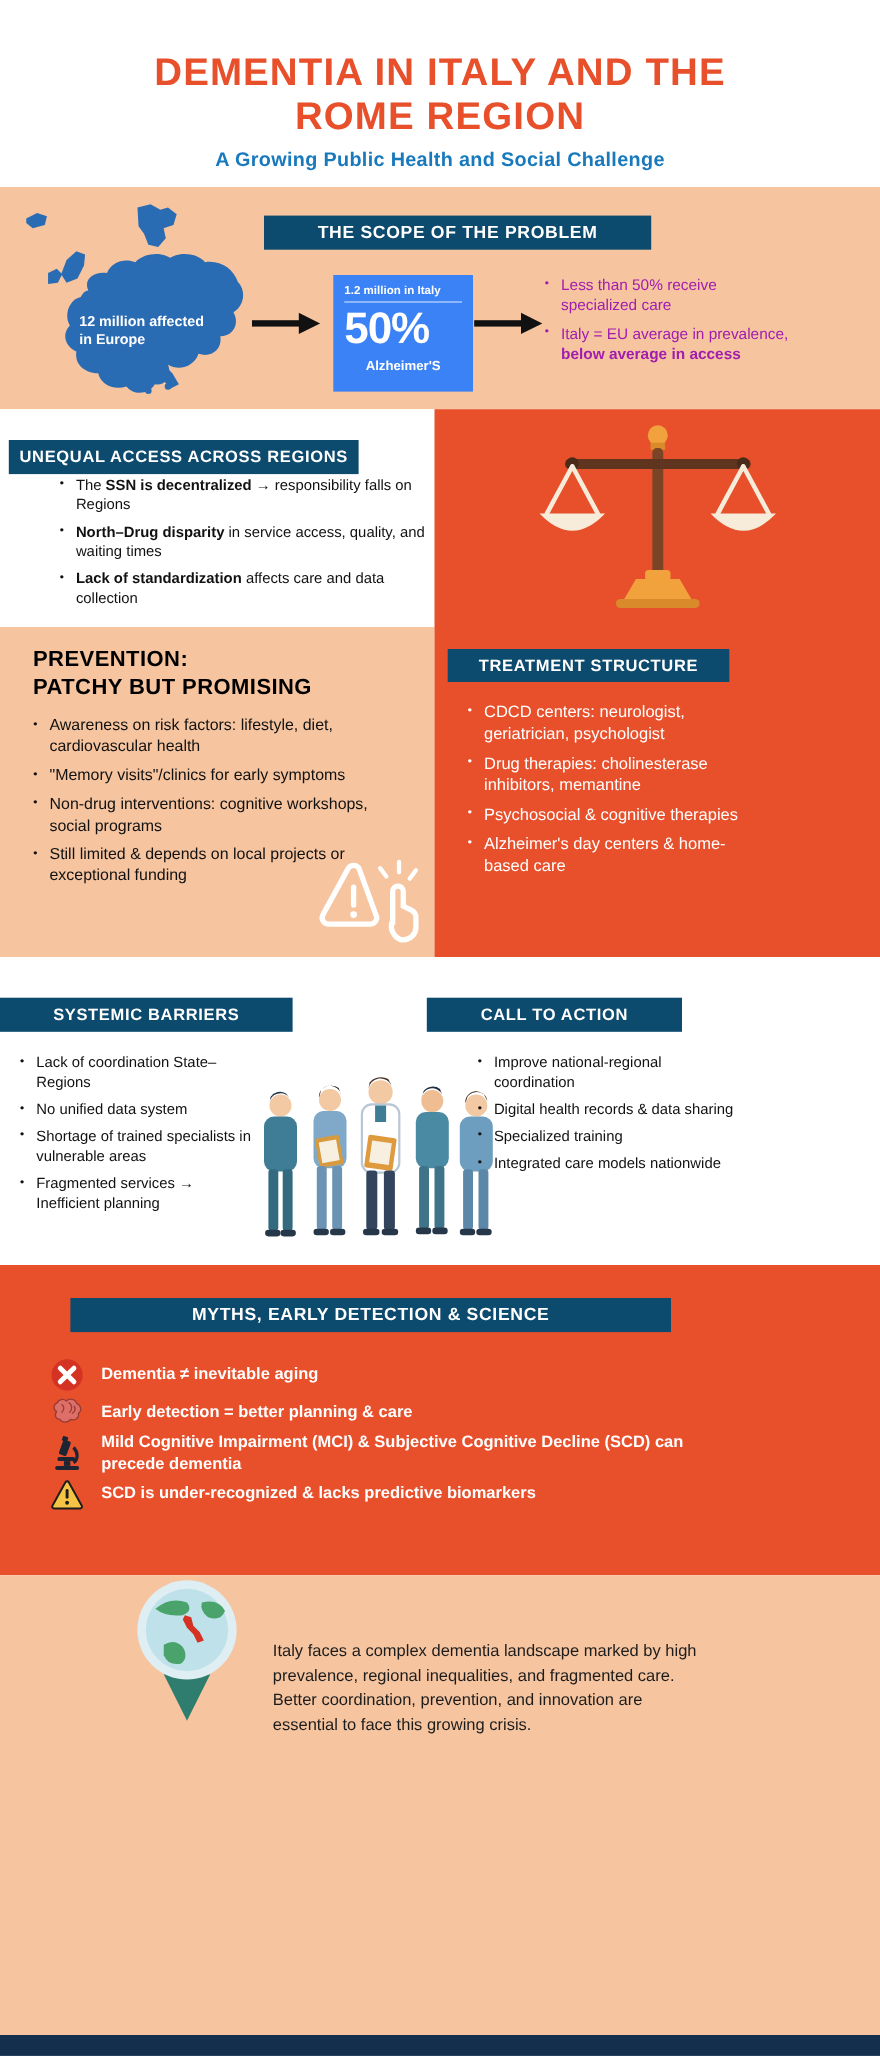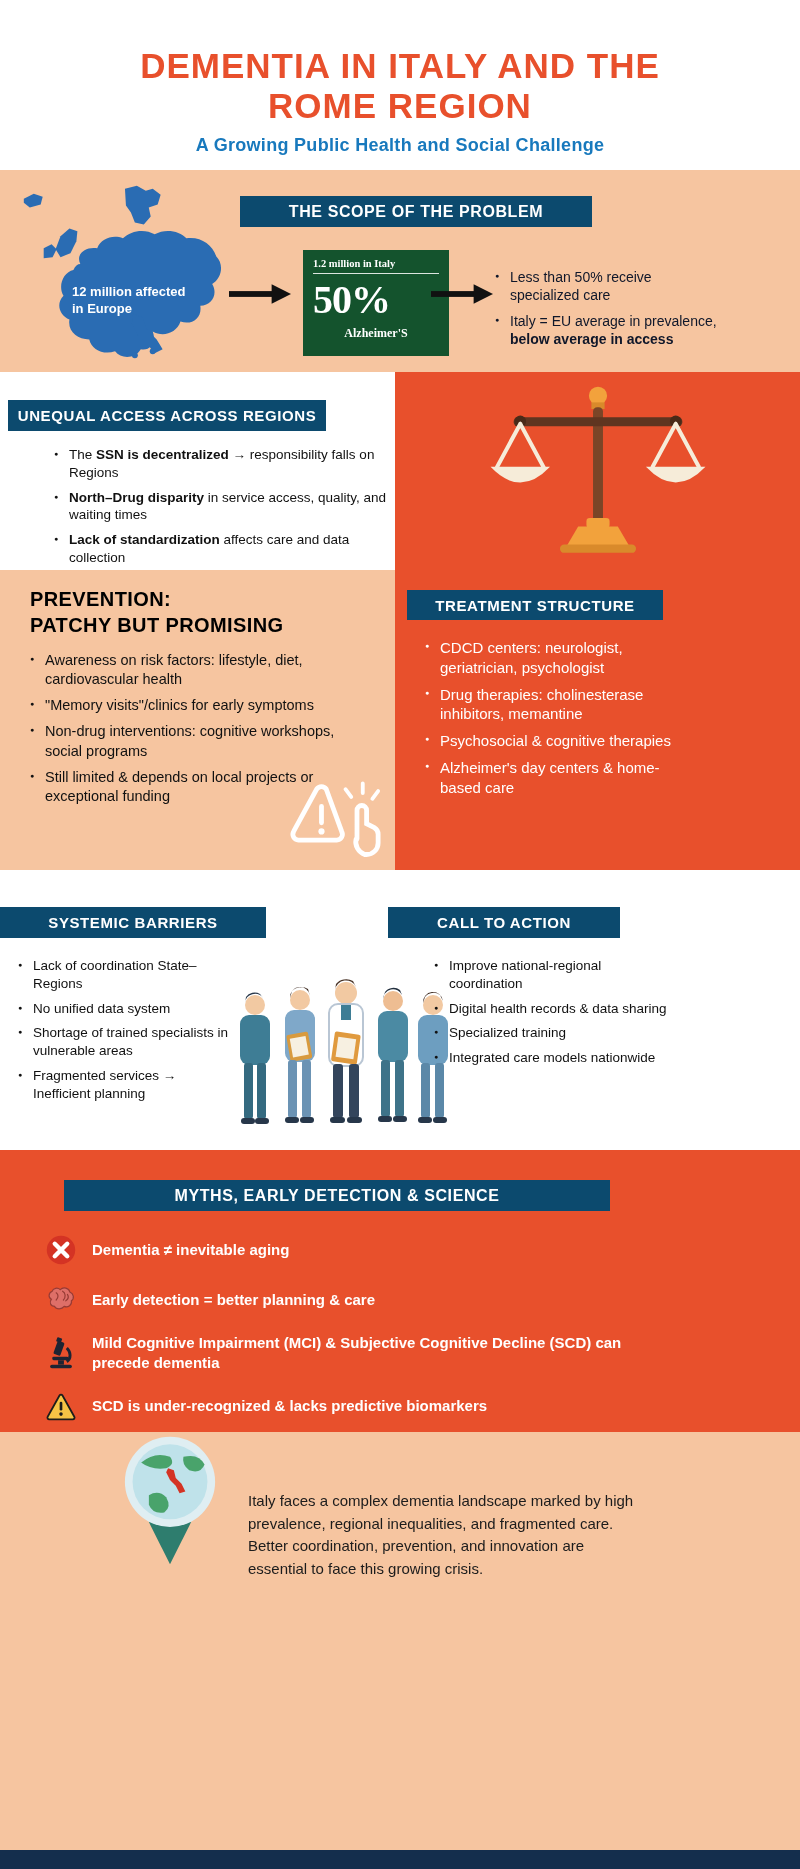--- a/index.html
+++ b/index.html
@@ -18,32 +18,32 @@
   .subtitle{font-size:18px;color:#1879bd;font-weight:700;margin-top:9px;letter-spacing:.3px;}
 
   
   .scope{height:202px;background:#f6c5a0;position:relative;}
   .scope-banner{position:absolute;left:240px;top:26px;width:352px;height:31px;font-size:16px;}
   .europe-map{position:absolute;left:6px;top:14px;width:228px;height:180px;}
   .europe-label{position:absolute;left:72px;top:114px;width:140px;color:#fff;font-size:13px;font-weight:700;line-height:1.3;}
   .arrow{position:absolute;width:62px;height:24px;}
   .arrow1{left:229px;top:112px;}
   .arrow2{left:431px;top:112px;}
-  .stat-box{position:absolute;left:303px;top:80px;width:146px;height:106px;background:#14532d;color:#fff;padding:8px 10px;font-family:Liberation Serif, serif;}
+  .stat-box{position:absolute;left:303px;top:80px;width:127px;height:106px;background:#3b82f6;color:#fff;padding:8px 10px;}
   .stat-top{font-size:10.5px;font-weight:600;padding-bottom:4px;border-bottom:1px solid rgba(255,255,255,.85);}
   .stat-value{font-size:40px;font-weight:800;letter-spacing:-1px;margin-top:2px;}
   .stat-bottom{font-size:12px;font-weight:600;margin-top:3px;text-align:center;}
-  .scope-bullets{position:absolute;left:495px;top:98px;width:225px;font-size:14px;color:#0f172a;}
+  .scope-bullets{position:absolute;left:495px;top:80px;width:225px;font-size:14px;color:#a21caf;}
 
   
   .access{height:198px;background:#fff;position:relative;}
   .access-orange{position:absolute;right:0;top:0;width:405px;height:100%;background:#e8502c;display:flex;align-items:center;justify-content:center;}
   .scale-svg{width:248px;height:186px;}
   .access-banner{position:absolute;left:8px;top:28px;width:318px;height:31px;font-size:15px;}
-  .access-bullets{position:absolute;left:54px;top:74px;width:335px;font-size:13.5px;color:#111;}
+  .access-bullets{position:absolute;left:54px;top:60px;width:335px;font-size:13.5px;color:#111;}
 
   
   .prevtreat{height:300px;display:flex;}
   .prev{width:395px;background:#f6c5a0;position:relative;padding:16px 0 0 30px;}
   .prev-title{color:#000000;font-size:20px;font-weight:800;line-height:1.3;letter-spacing:.4px;}
   .prev-bullets{margin-top:13px;width:325px;font-size:14.5px;color:#111;}
   .warn-illus{position:absolute;right:6px;bottom:4px;width:112px;height:96px;}
   .treat{width:405px;background:#e8502c;position:relative;padding:20px 12px 0 12px;}
   .treat-banner{width:256px;height:30px;font-size:15px;}
   .treat-bullets{margin:18px 0 0 18px;width:252px;font-size:15px;color:#fff;}
@@ -55,21 +55,21 @@
   .barriers{height:245px;background:#fff;position:relative;}
   .barriers-banner{position:absolute;left:0;top:2px;width:266px;height:31px;font-size:15px;}
   .action-banner{position:absolute;left:388px;top:2px;width:232px;height:31px;font-size:15px;}
   .barriers-bullets{position:absolute;left:18px;top:52px;width:216px;font-size:13.5px;color:#111;}
   .action-bullets{position:absolute;left:434px;top:52px;width:240px;font-size:13.5px;color:#111;}
   .team-svg{position:absolute;left:225px;top:40px;width:240px;height:200px;}
 
   
   .myths{height:282px;background:#e8502c;padding-top:30px;}
   .myths-banner{margin-left:64px;width:546px;height:31px;font-size:16px;}
-  .myth-rows{margin-top:22px;padding-left:44px;display:flex;flex-direction:column;gap:16px;}
+  .myth-rows{margin-top:22px;padding-left:44px;display:flex;flex-direction:column;}
   .myth-row{display:flex;align-items:center;}
   .myth-icon{width:34px;height:34px;flex:none;margin-right:14px;display:flex;align-items:center;justify-content:center;}
   .myth-icon svg{width:32px;height:32px;}
   .myth-text{color:#fff;font-size:15px;font-weight:600;line-height:1.35;max-width:590px;}
 
   
   .footer{height:418px;background:#f6c5a0;position:relative;}
   .pin-svg{position:absolute;left:122px;top:0;width:96px;height:138px;}
   .footer-text{position:absolute;left:248px;top:58px;width:392px;font-size:15px;line-height:1.5;color:#1c1c1c;}
   .bottom-strip{height:19px;background:#142e4d;}

